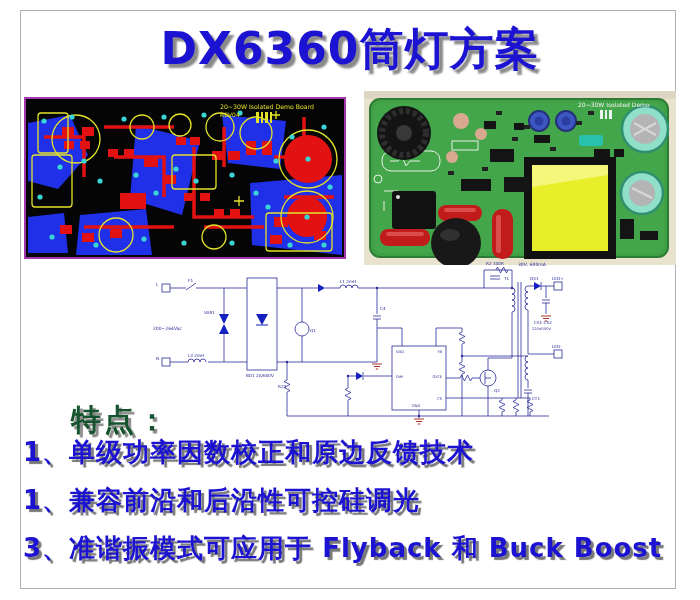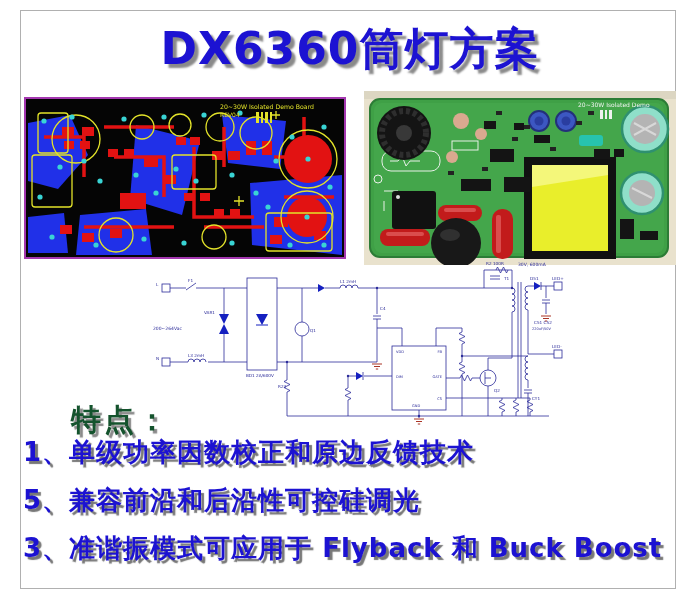--- a/index.html
+++ b/index.html
@@ -344,14 +344,14 @@
     <text x="290" y="95" text-anchor="end">FB</text>
     <text x="244" y="120">DIM</text>
     <text x="290" y="120" text-anchor="end">GATE</text>
     <text x="260" y="149">GND</text>
     <text x="290" y="142" text-anchor="end">CS</text>
   </g>
 </svg>
 
 <div class="feat-heading">特点：</div>
 <div class="feat-item item1">1、单级功率因数校正和原边反馈技术</div>
-<div class="feat-item item2">5、兼容前沿和后沿性可控硅调光</div>
+<div class="feat-item item2">1、兼容前沿和后沿性可控硅调光</div>
 <div class="feat-item item3">3、准谐振模式可应用于 Flyback 和 Buck Boost</div>
 
 </body></html>

